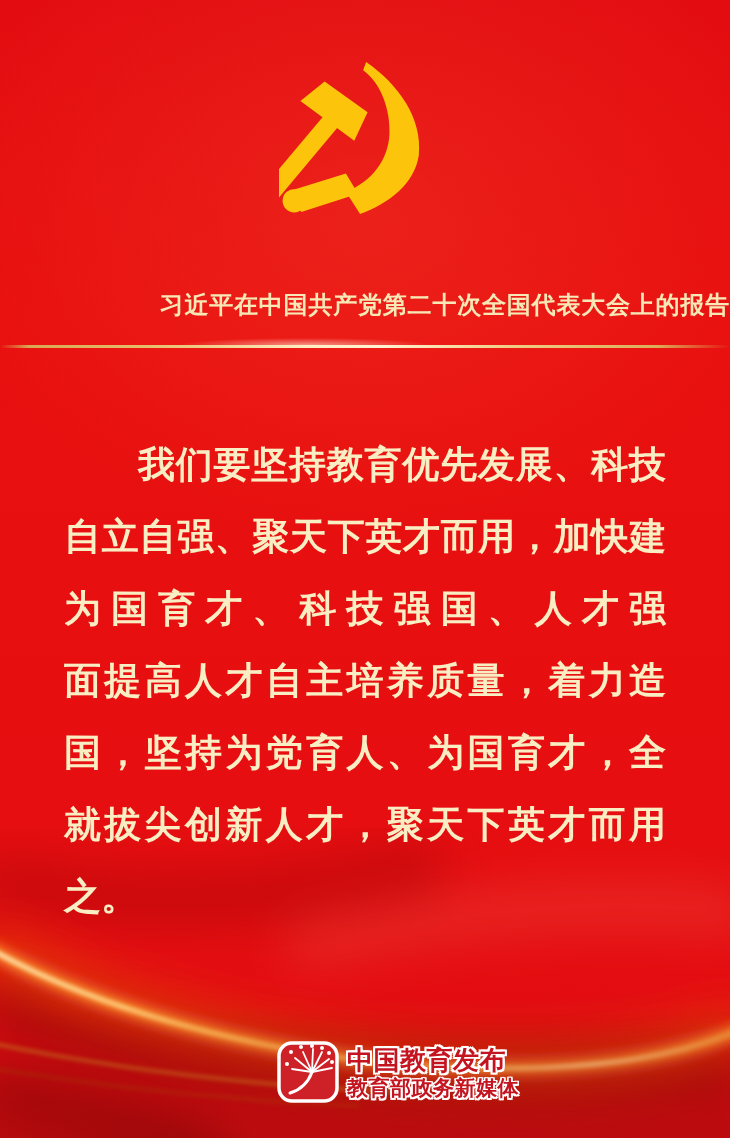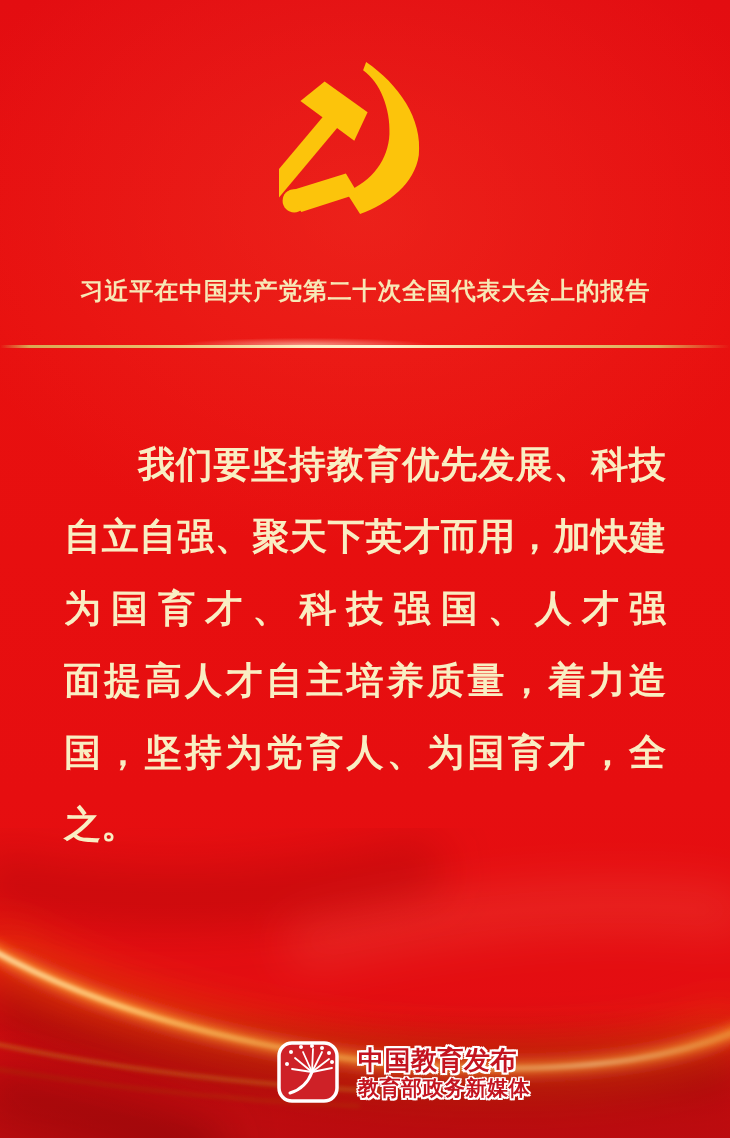--- a/index.html
+++ b/index.html
@@ -12,22 +12,22 @@
     background: linear-gradient(180deg, #e30d11 0%, #e8100f 28%, #e60e10 70%, #e20d12 100%);
   }
   .top-glow {
     position: absolute; inset: 0; pointer-events: none;
     background: radial-gradient(ellipse 620px 480px at 50% 19%, rgba(255,96,64,0.22), rgba(255,96,64,0) 70%);
   }
   .emblem {
     position: absolute; top: 60px; left: 279px; width: 152px; height: 157px;
   }
   .subtitle {
-    position: absolute; top: 275px; left: 0; width: 730px;
-    text-align: center; font-size: 24px; font-weight: 600;
+    position: absolute; top: 289px; left: 0; width: 730px;
+    text-align: right; font-size: 24px; font-weight: 600;
     letter-spacing: 0.8px; color: #f7e8b6;
   }
   .divider {
     position: absolute; top: 345px; left: 0; width: 730px; height: 3px;
     background: linear-gradient(90deg,
       rgba(230,180,90,0) 0%, #d9a952 4%, #e7bd6a 20%, #ffedc2 42%,
       #fff3d2 52%, #f0cd85 70%, #dcae58 90%, rgba(230,180,90,0) 100%);
   }
   .divider::before {
     content: ""; position: absolute; left: 130px; top: -10px; width: 350px; height: 10px;
@@ -37,21 +37,21 @@
     position: absolute; top: 431px; left: 64px; width: 602px;
     font-family: Liberation Mono, monospace; font-weight: 700;
     font-size: 37px; line-height: 72px; color: #f9eec3;
   }
   .qline { height: 72px; text-align: justify; text-align-last: justify; white-space: nowrap; }
   .qline.indent { text-indent: 74px; }
   .qline.last { text-align-last: left; }
   .waves { position: absolute; left: 0; bottom: 0; width: 730px; height: 310px; }
   .footer {
     position: absolute; left: 277px; top: 1041px;
-    display: flex; align-items: center; gap: 19px;
+    display: flex; align-items: center; gap: 8px;
   }
   .logo-badge { width: 62px; height: 62px; flex: 0 0 auto; }
   .logo-text { display: flex; flex-direction: column; justify-content: center; }
   .brand-name {
     font-size: 26px; font-weight: 800; letter-spacing: 0.5px; color: #c41420; line-height: 30px;
     text-shadow: -2px -2px 0 #fff, 0 -2px 0 #fff, 2px -2px 0 #fff, -2px 0 0 #fff,
                   2px 0 0 #fff, -2px 2px 0 #fff, 0 2px 0 #fff, 2px 2px 0 #fff;
   }
   .brand-sub {
     margin-top: 2px; font-size: 21px; font-weight: 800; letter-spacing: 0.5px;
@@ -119,20 +119,21 @@
   <div class="subtitle">习近平在中国共产党第二十次全国代表大会上的报告</div>
 
   <div class="divider"></div>
 
   <div class="quote">
     <div class="qline indent">我们要坚持教育优先发展、科技</div>
     <div class="qline">自立自强、聚天下英才而用，加快建</div>
     <div class="qline">为国育才、科技强国、人才强</div>
     <div class="qline">面提高人才自主培养质量，着力造</div>
     <div class="qline">国，坚持为党育人、为国育才，全</div>
+    <div class="qline">就拔尖创新人才，聚天下英才而用</div>
     <div class="qline last">之。</div>
   </div>
 
   <div class="footer">
     <div class="logo-badge">
       <svg viewBox="0 0 62 62" width="62" height="62">
         <rect x="2" y="2" width="58" height="58" rx="13" fill="#ce2127" stroke="#ffffff" stroke-width="3.5"></rect>
         <g stroke="#ffffff" fill="none" stroke-linecap="round">
           <path d="M 13,52 C 23,49 31,42 35,31" stroke-width="3"></path>
           <g stroke-width="1.8">

